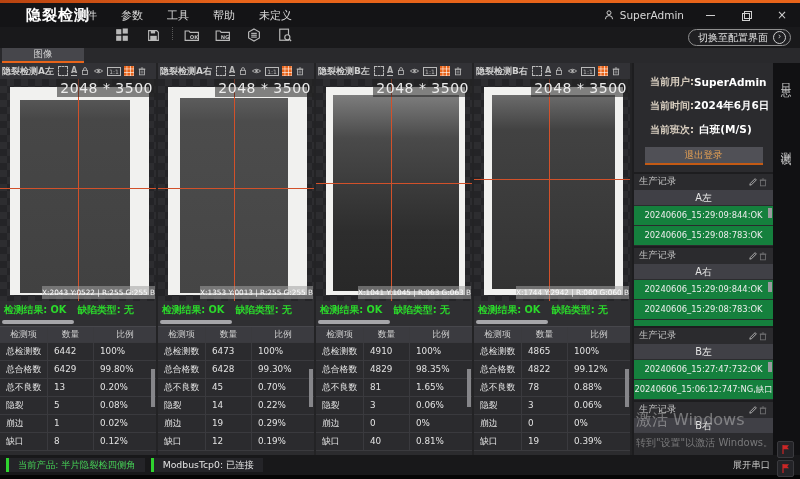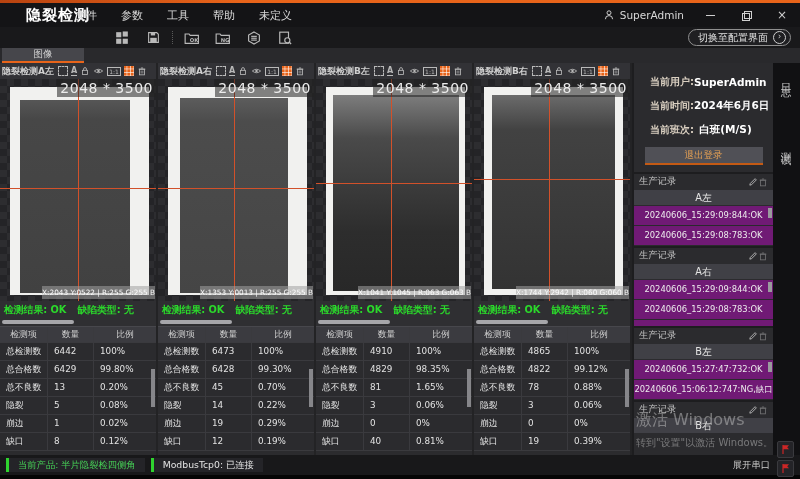--- a/index.html
+++ b/index.html
@@ -14,21 +14,21 @@
   .menu-item{cursor:default;}
   .titlebar-right{position:absolute;right:8px;top:0;height:24px;display:flex;align-items:center;gap:16px;}
   .user-chip{display:flex;align-items:center;gap:5px;font-size:10.5px;color:#d8d8d8;}
   .winbtn{width:20px;height:18px;display:flex;align-items:center;justify-content:center;color:#cfcfcf;font-size:12px;}
   .min-glyph{display:inline-block;width:9px;height:1px;background:#cfcfcf;}
   .restore-glyph{position:relative;width:8px;height:8px;}
   .restore-glyph i{position:absolute;border:1px solid #cfcfcf;width:6px;height:6px;display:block;}
   .restore-glyph i.b{left:0;top:2px;background:#141416;}
   .restore-glyph i.f{left:2px;top:0;}
 
-  .toolbar{position:absolute;top:27px;left:0;right:0;height:21px;background:#19191b;display:flex;align-items:center;padding-left:114px;gap:15px;box-sizing:border-box;}
+  .toolbar{position:absolute;top:27px;left:0;right:0;height:21px;background:#19191b;display:flex;padding-left:114px;gap:15px;box-sizing:border-box;}
   .tool-icon{display:flex;align-items:center;justify-content:center;width:16px;height:16px;}
   .tool-sep{width:0;height:13px;border-left:1px dotted #5a5a5a;margin:0 -4px;}
   .switch-btn{position:absolute;right:9px;top:2px;height:15px;border:1px solid #8f8f8f;border-radius:9px;display:flex;align-items:center;gap:5px;padding:0 4px 0 9px;font-size:10px;color:#e2e2e2;background:#1f1f22;}
   .circ-arrow{width:11px;height:11px;border:1px solid #cfcfcf;border-radius:50%;font-size:8px;line-height:10px;text-align:center;color:#cfcfcf;}
 
   .tabbar{position:absolute;top:48px;left:0;right:0;height:15px;background:#29292c;}
   .tab-active{position:absolute;left:2px;top:0;width:82px;height:13px;background:#46464b;border-bottom:2px solid #e8641a;font-size:9.5px;color:#d5d5d5;display:flex;align-items:center;justify-content:center;}
 
   
   .main{position:absolute;top:63px;left:0;right:0;bottom:24px;display:flex;background:#232325;}
@@ -79,21 +79,21 @@
   .info-label{font-size:10px;font-weight:bold;color:#d9cfc0;white-space:nowrap;}
   .info-value{flex:1;text-align:center;font-size:10.5px;font-weight:bold;color:#fff;white-space:nowrap;}
   .logout-btn{margin:3px auto 7px;width:118px;height:16px;background:#505056;border-bottom:2px solid #c45a14;text-align:center;font-size:9.5px;color:#e8a254;line-height:16px;flex:0 0 auto;}
   .rec-section{border-top:2px solid #1d1d1f;display:flex;flex-direction:column;flex:0 0 auto;}
   .rec-section.grow{flex:1 1 auto;}
   .rec-header{height:15px;display:flex;align-items:center;gap:0;padding:0 5px;font-size:9.3px;color:#c6c6c6;}
   .rec-header .sp{flex:1;}
   .rec-header .hicon{display:flex;align-items:center;}
   .rec-header .dim{opacity:.45;}
   .rec-sub{height:15px;margin:1px 0;background:#404046;text-align:center;line-height:15px;font-size:9.8px;color:#e4e4e4;}
-  .rec-list{position:relative;background:#701a75;overflow:hidden;}
+  .rec-list{position:relative;background:#15803d;overflow:hidden;}
   .rec-list.h40{height:40px;} .rec-list.h46{height:46px;} .rec-list.grow{flex:1;}
   .rec-entry{height:19px;line-height:19px;text-align:center;font-size:8.4px;color:#ececec;white-space:nowrap;overflow:hidden;border-bottom:1px solid #2a2a2d;}
   .list-scroll{position:absolute;right:1px;top:2px;width:4px;height:10px;background:#9a9a9e;z-index:2;}
 
   
   .right-strip{width:27px;background:#111113;display:flex;flex-direction:column;align-items:center;padding-top:12px;box-sizing:border-box;}
   .vtab{writing-mode:vertical-rl;text-orientation:upright;font-size:10.5px;letter-spacing:3px;color:#c9c9c9;}
   .vtab + .vtab{margin-top:62px;}
 
   

